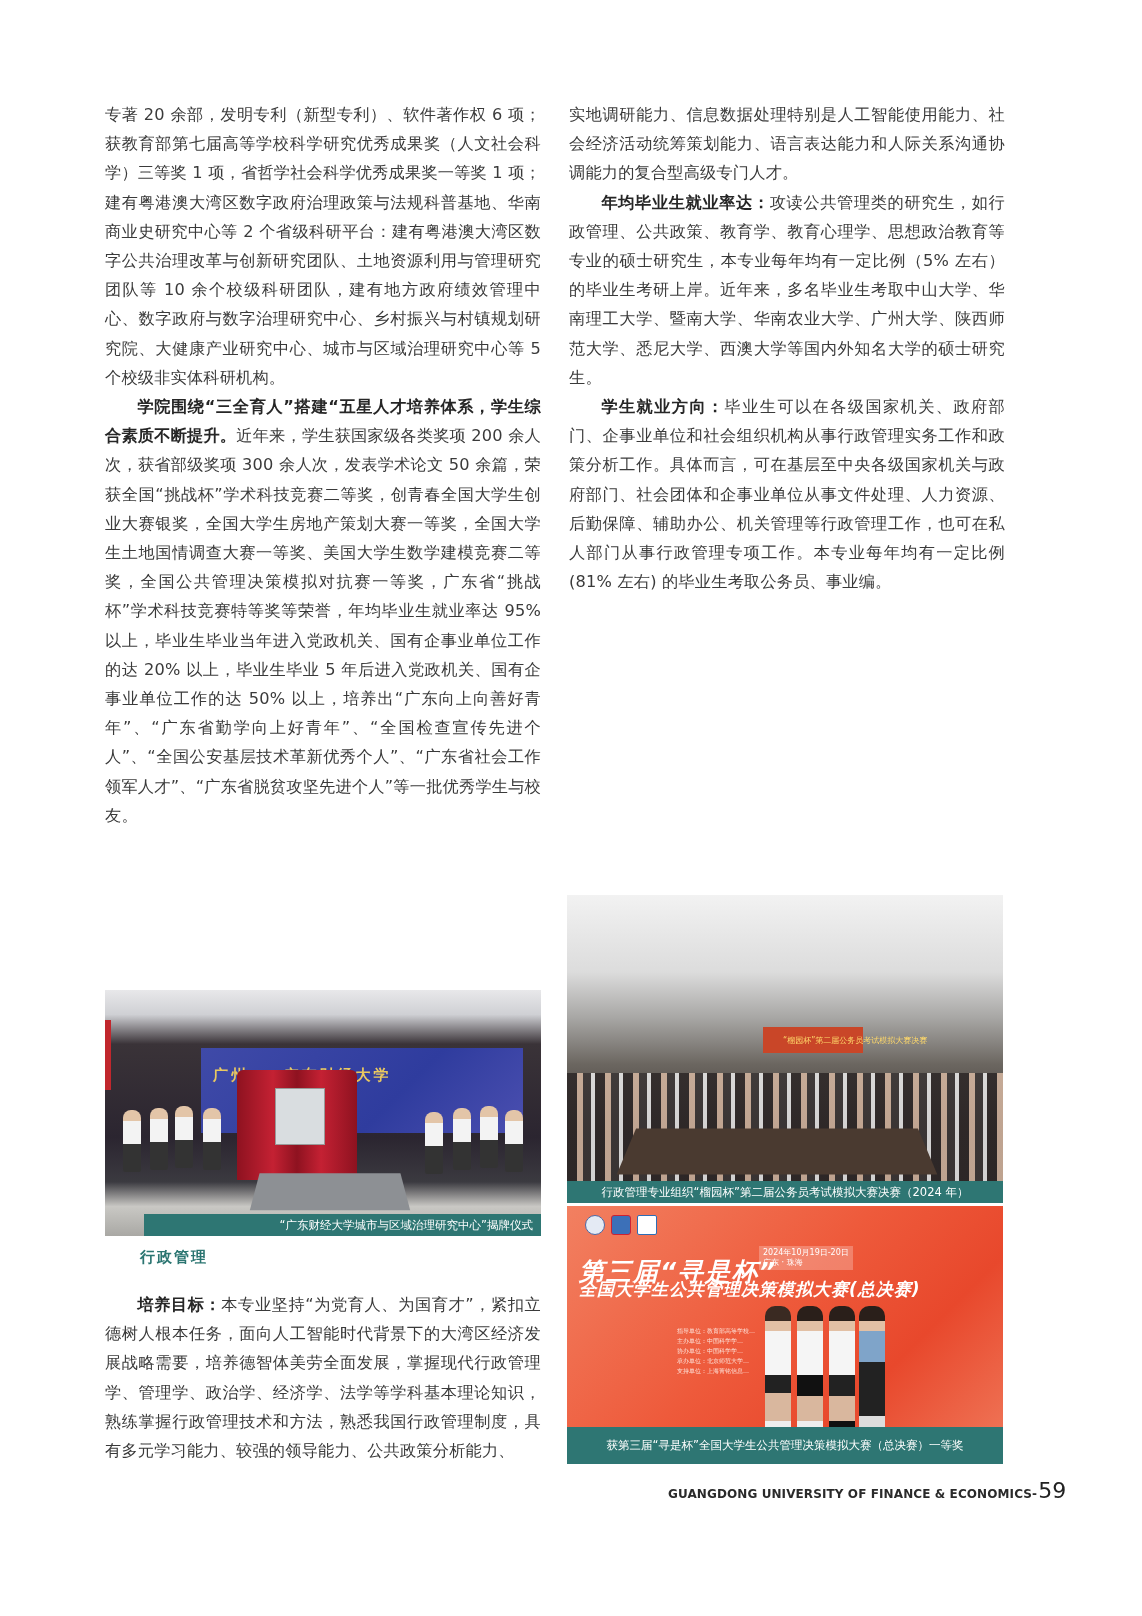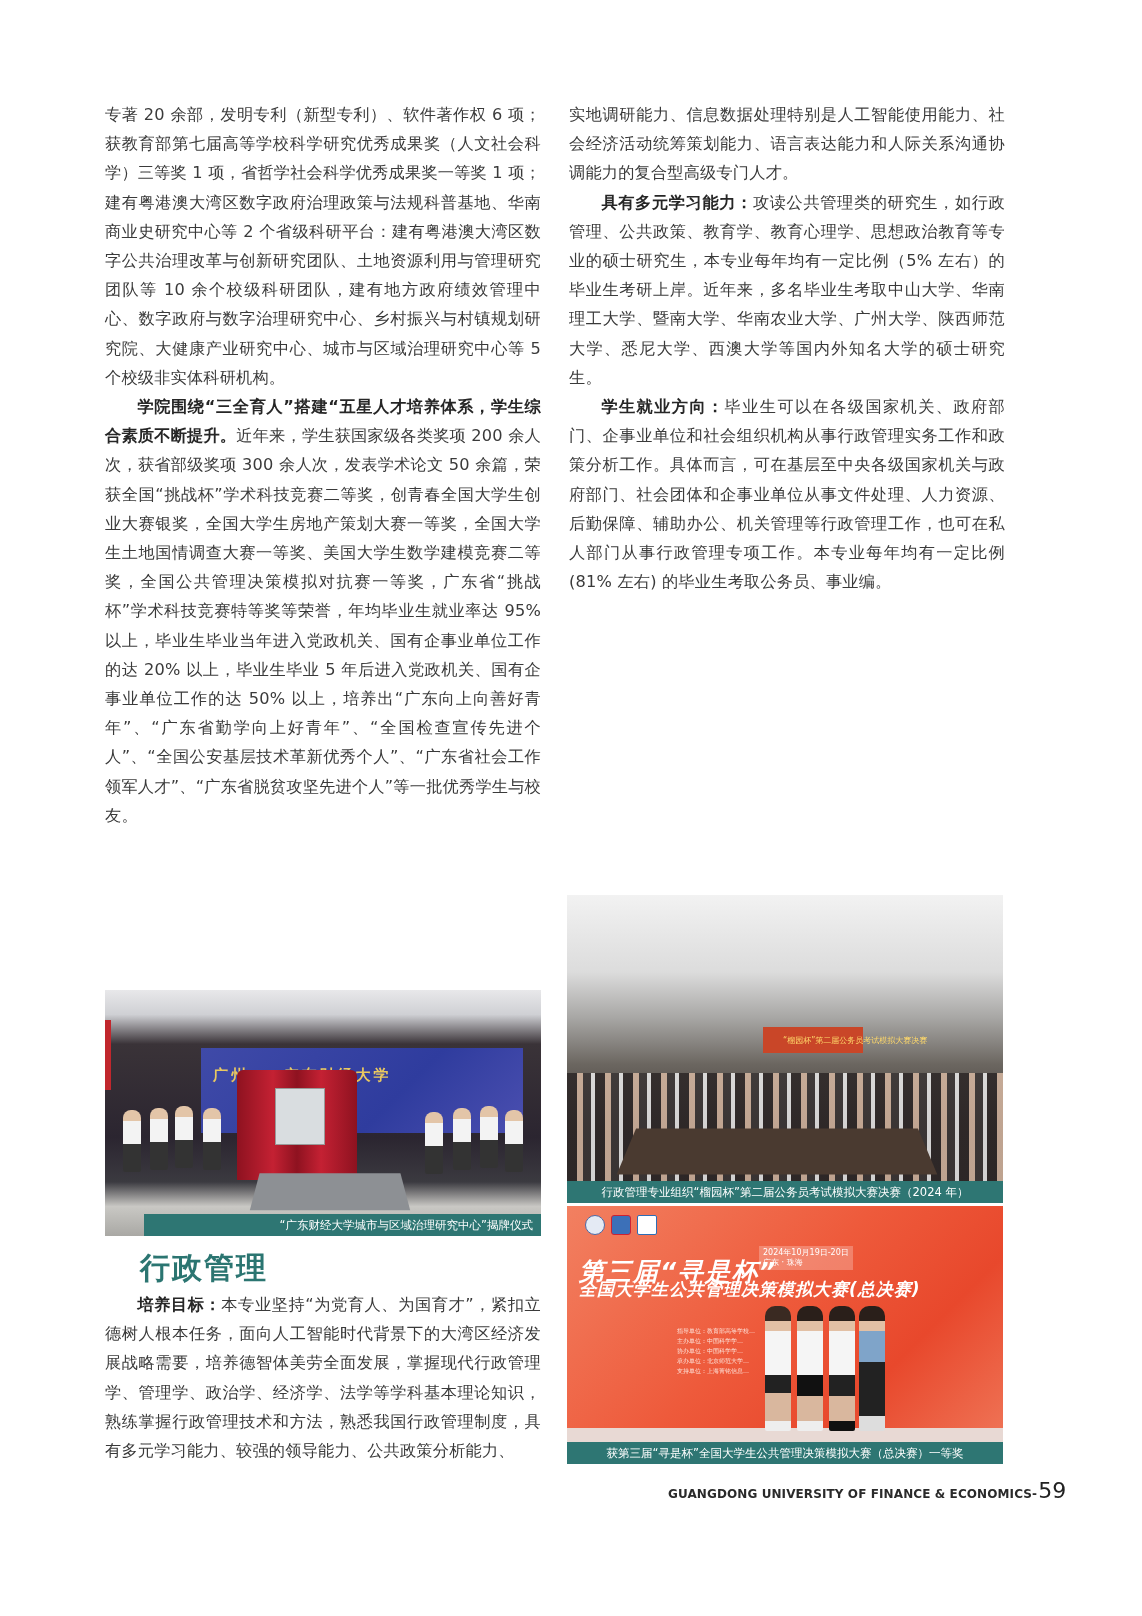--- a/index.html
+++ b/index.html
@@ -9,21 +9,21 @@
       text-align: justify; letter-spacing: 0.2px; }
     .col p { margin: 0; }
     .col-left { left: 105px; top: 100px; }
     .col-right { left: 569px; top: 100px; }
     .indent { text-indent: 2em; }
     b { color: #262626; font-weight: bold; }
     .photo { position: absolute; overflow: hidden; }
     .caption { position: absolute; left: 0; right: 0; bottom: 0; background: #2e7673; color: #ffffff;
       font-size: 11.5px; display: flex; align-items: center; }
     .section-title { position: absolute; left: 140px; top: 1248px; font-family: Liberation Sans, sans-serif;
-      font-weight: bold; font-size: 30px; color: #2b7571; letter-spacing: 2px; }
+      font-weight: bold; font-size: 15px; color: #2b7571; letter-spacing: 2px; }
     .col-left2 { left: 105px; top: 1290px; }
     .footer { position: absolute; left: 668px; top: 1478px; font-size: 12px; font-weight: bold; color: #2a2a2a;
       letter-spacing: 0.1px; display: flex; align-items: baseline; }
     .pagenum { font-size: 22px; font-weight: normal; color: #222; margin-left: 1px; }
     
     .p1 { left: 105px; top: 990px; width: 436px; height: 246px;
       background: linear-gradient(180deg, #e8e8ea 0%, #cfd0d4 10%, #3a3338 22%, #2b2530 60%, #3b3a40 78%, #c9c8c4 88%, #a9a8a4 100%); }
     .p1 .banner { position: absolute; left: 96px; top: 58px; width: 322px; height: 85px;
       background: linear-gradient(135deg, #3f4aa8, #2f3c9e 60%, #4b4fb0); }
     .p1 .banner-text { position: absolute; left: 12px; top: 18px; color: #e9c860; font-size: 15px; font-weight: bold; letter-spacing: 3px; white-space: nowrap; }
@@ -79,21 +79,21 @@
   <div class="caption" style="height:22px;justify-content:flex-end;padding-right:8px;margin-left:39px;">“广东财经大学城市与区域治理研究中心”揭牌仪式</div>
 </div>
 
 <div class="section-title">行政管理</div>
 <div class="col col-left2">
   <p class="indent"><b>培养目标：</b><span>本专业坚持“为党育人、为国育才”，紧扣立德树人根本任务，面向人工智能时代背景下的大湾区经济发展战略需要，培养德智体美劳全面发展，掌握现代行政管理学、管理学、政治学、经济学、法学等学科基本理论知识，熟练掌握行政管理技术和方法，熟悉我国行政管理制度，具有多元学习能力、较强的领导能力、公共政策分析能力、</span></p>
 </div>
 
 <div class="col col-right">
   <p>实地调研能力、信息数据处理特别是人工智能使用能力、社会经济活动统筹策划能力、语言表达能力和人际关系沟通协调能力的复合型高级专门人才。</p>
-  <p class="indent"><b>具有多元学习能力：</b><span>攻读公共管理类的研究生，如行政管理、公共政策、教育学、教育心理学、思想政治教育等专业的硕士研究生，本专业每年均有一定比例（5% 左右）的毕业生考研上岸。近年来，多名毕业生考取中山大学、华南理工大学、暨南大学、华南农业大学、广州大学、陕西师范大学、悉尼大学、西澳大学等国内外知名大学的硕士研究生。</span></p>
+  <p class="indent"><b>年均毕业生就业率达：</b><span>攻读公共管理类的研究生，如行政管理、公共政策、教育学、教育心理学、思想政治教育等专业的硕士研究生，本专业每年均有一定比例（5% 左右）的毕业生考研上岸。近年来，多名毕业生考取中山大学、华南理工大学、暨南大学、华南农业大学、广州大学、陕西师范大学、悉尼大学、西澳大学等国内外知名大学的硕士研究生。</span></p>
   <p class="indent"><b>学生就业方向：</b><span>毕业生可以在各级国家机关、政府部门、企事业单位和社会组织机构从事行政管理实务工作和政策分析工作。具体而言，可在基层至中央各级国家机关与政府部门、社会团体和企事业单位从事文件处理、人力资源、后勤保障、辅助办公、机关管理等行政管理工作，也可在私人部门从事行政管理专项工作。本专业每年均有一定比例 (81% 左右) 的毕业生考取公务员、事业编。</span></p>
 </div>
 
 <div class="photo p2">
   <div class="screen">
     <div class="screen-text">“榴园杯”第二届公务员考试模拟大赛决赛</div>
   </div>
   <div class="crowd"></div>
   <div class="table2"></div>
   <div class="caption" style="height:22px;justify-content:center;">行政管理专业组织“榴园杯”第二届公务员考试模拟大赛决赛（2024 年）</div>
@@ -114,20 +114,20 @@
     <div>主办单位：中国科学学…</div>
     <div>协办单位：中国科学学…</div>
     <div>承办单位：北京师范大学…</div>
     <div>支持单位：上海菁铭信息…</div>
   </div>
   <div class="floor"></div>
   <div class="stu" style="left:198px;background:linear-gradient(180deg,#3a2a22 0 12%,#e2c0a5 12% 20%,#f5f5f5 20% 55%,#222 55% 70%,#d9b79e 70% 92%,#eee 92%);"></div>
   <div class="stu" style="left:230px;background:linear-gradient(180deg,#2a1f1a 0 12%,#e2c0a5 12% 20%,#f5f5f5 20% 55%,#111 55% 72%,#d9b79e 72% 92%,#eee 92%);"></div>
   <div class="stu" style="left:262px;background:linear-gradient(180deg,#2a1f1a 0 12%,#e2c0a5 12% 20%,#f5f5f5 20% 55%,#222 55% 72%,#d9b79e 72% 92%,#111 92%);"></div>
   <div class="stu" style="left:292px;background:linear-gradient(180deg,#2a1f1a 0 12%,#e2c0a5 12% 20%,#7fa4c9 20% 45%,#222 45% 88%,#ddd 88%);"></div>
-  <div class="caption" style="height:22px;justify-content:center;">获第三届“寻是杯”全国大学生公共管理决策模拟大赛（总决赛）一等奖</div>
+  <div class="caption" style="height:37px;justify-content:center;">获第三届“寻是杯”全国大学生公共管理决策模拟大赛（总决赛）一等奖</div>
 </div>
 
 <div class="footer">
   <span>GUANGDONG UNIVERSITY OF FINANCE &amp; ECONOMICS</span>
     <span>-</span>
     <span class="pagenum">59</span>
 </div>
 
 </body></html>

